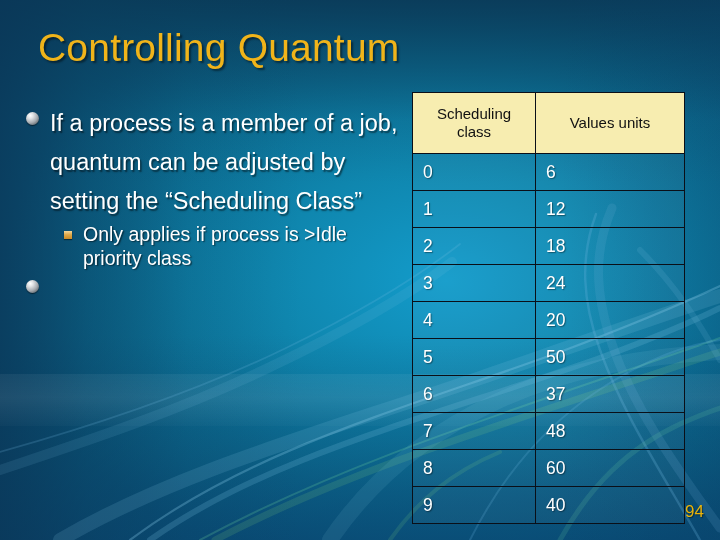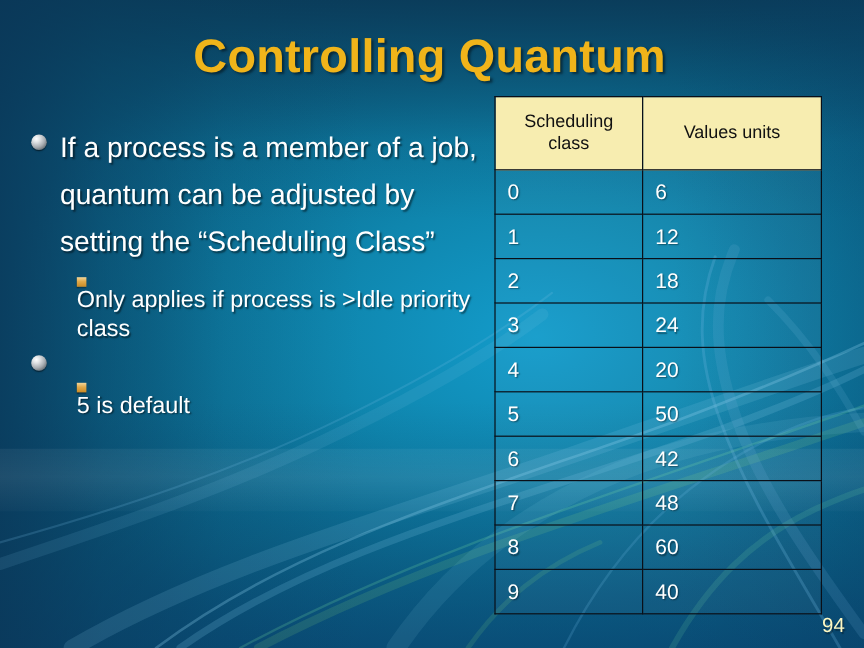--- a/index.html
+++ b/index.html
@@ -62,26 +62,25 @@
     pointer-events: none;
   }
 
   
   .title {
     position: absolute;
     left: 38px;
     top: 26px;
     width: 640px;
     font-size: 39px;
-    font-weight: bold;
+    font-weight: normal;
     letter-spacing: 0.2px;
     color: #f0b41a;
     text-shadow: 2px 2px 2px rgba(0,0,0,0.45);
     white-space: nowrap;
-    text-align: center;
   }
 
   
   .body {
     position: absolute;
     left: 26px;
     top: 104px;
     width: 380px;
   }
 
@@ -109,21 +108,20 @@
     text-shadow: 1.5px 1.5px 1.5px rgba(0,0,0,0.5);
   }
 
   .l2wrap { margin: 2px 0 2px 0; }
   .l2 {
     position: relative;
     display: flex;
     align-items: flex-start;
     margin-left: 38px;
     margin-bottom: 2px;
-    flex-direction: column;
   }
   .l2 .bullet {
     flex: 0 0 auto;
     width: 8px;
     height: 8px;
     margin-top: 8px;
     margin-right: 11px;
     background: linear-gradient(to bottom, #f3d79b 0%, #e0a94a 45%, #c98a25 100%);
     box-shadow: 0 1px 1px rgba(0,0,0,0.45);
   }
@@ -131,21 +129,21 @@
     font-size: 19.5px;
     line-height: 23.5px;
     color: #ffffff;
     text-shadow: 1.3px 1.3px 1.3px rgba(0,0,0,0.5);
   }
 
   
   .tbl {
     position: absolute;
     left: 412px;
-    top: 80px;
+    top: 92px;
     width: 272px;
     border-collapse: collapse;
     table-layout: fixed;
   }
   .tbl td, .tbl th {
     border: 1.6px solid #0a0f18;
     padding: 0;
     font-weight: normal;
   }
   .tbl th {
@@ -166,23 +164,23 @@
     text-shadow: 1px 1px 1.2px rgba(0,0,0,0.42);
     background: rgba(255,255,255,0.035);
   }
   .tbl col.c1 { width: 123px; }
   .tbl col.c2 { width: 149px; }
 
   
   .pagenum {
     position: absolute;
     right: 16px;
-    bottom: 8px;
+    bottom: 18px;
     font-size: 17px;
-    color: #fef9c3;
+    color: #eab308;
     text-shadow: 1px 1px 1px rgba(0,0,0,0.4);
   }
 </style>
 </head>
 <body>
 
 <div id="slide">
 
   <div class="bg-base"></div>
   <div class="bg-topshade"></div>
@@ -221,26 +219,20 @@
       <div class="l2">
         <span class="bullet"></span>
         <span class="txt">Only applies if process is &gt;Idle priority class</span>
       </div>
     </div>
 
     <div class="l1">
       <span class="bullet"></span>
     </div>
 
-    <div class="l2wrap">
-      <div class="l2">
-        <span class="bullet"></span>
-        <span class="txt">5 is default</span>
-      </div>
-    </div>
 
   </div>
 
   <table class="tbl">
     <colgroup>
       <col class="c1">
       <col class="c2">
     </colgroup>
     <thead>
       <tr>
@@ -268,21 +260,21 @@
       <tr>
         <td>4</td>
         <td>20</td>
       </tr>
       <tr>
         <td>5</td>
         <td>50</td>
       </tr>
       <tr>
         <td>6</td>
-        <td>42</td>
+        <td>37</td>
       </tr>
       <tr>
         <td>7</td>
         <td>48</td>
       </tr>
       <tr>
         <td>8</td>
         <td>60</td>
       </tr>
       <tr>

